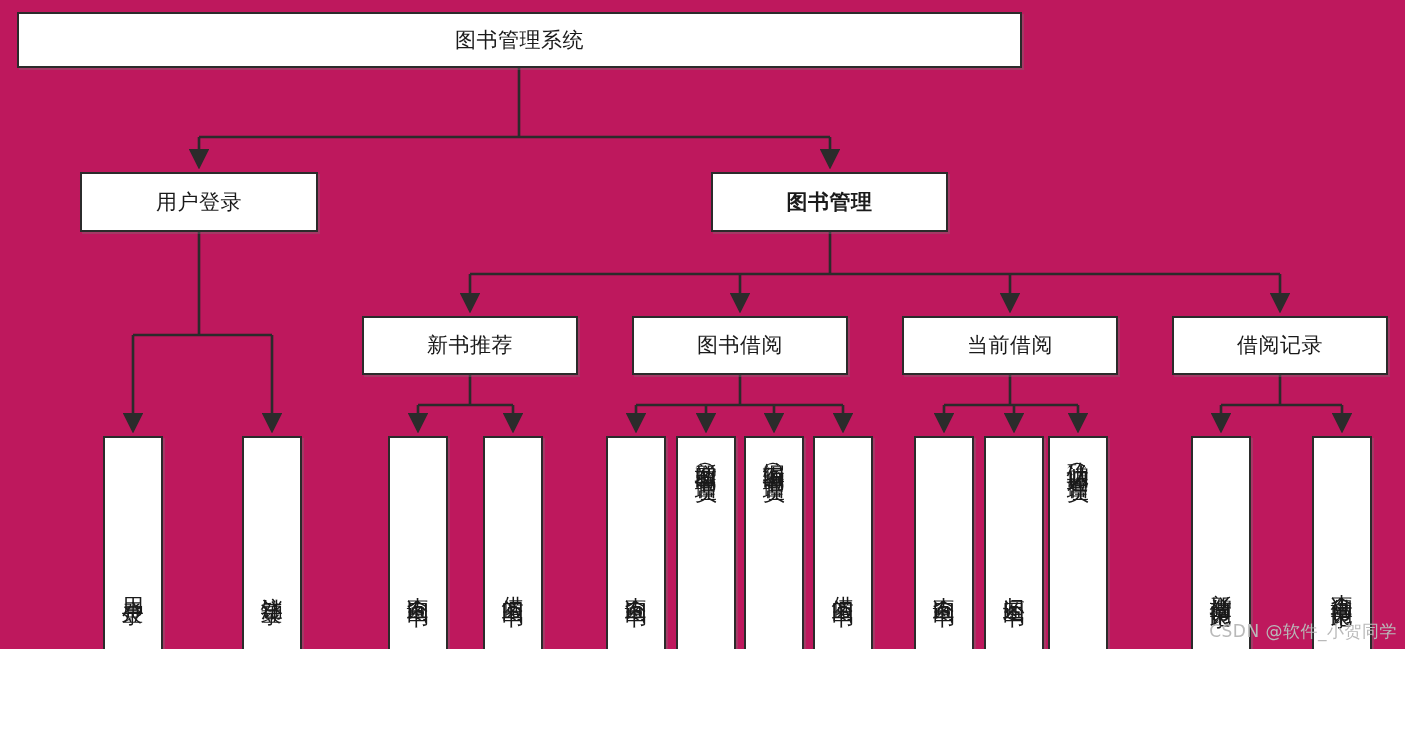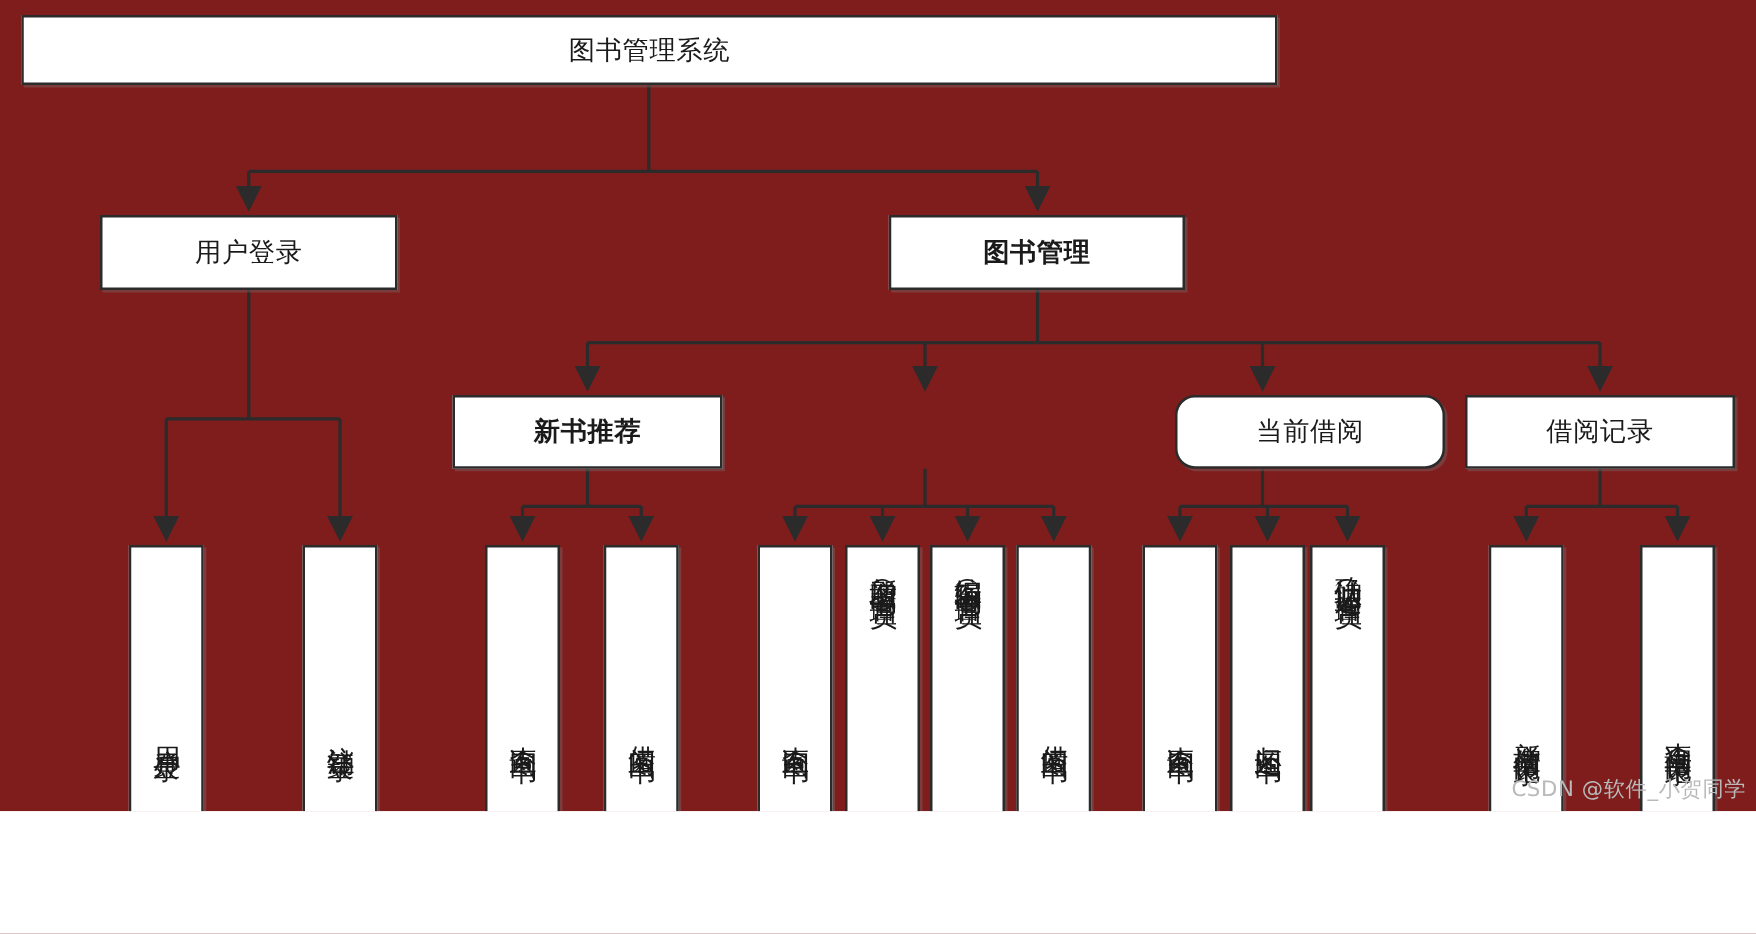--- a/index.html
+++ b/index.html
@@ -4,21 +4,21 @@
 <style>
   html, body {
     margin: 0;
     padding: 0;
     background: #ffffff;
   }
   #canvas {
     position: relative;
     width: 1405px;
     height: 649px;
-    background: #7f1d1d;
+    background: #be185d;
     font-family: "DejaVu Sans", "Liberation Sans", sans-serif;
     overflow: hidden;
   }
   #edges {
     position: absolute;
     left: 0;
     top: 0;
     width: 1405px;
     height: 747px;
     pointer-events: none;
@@ -127,24 +127,27 @@
     <span class="lbl">图书管理系统</span>
   </div>
 
   <div class="node" style="left:80px; top:172px; width:238px; height:60px;">
     <span class="lbl">用户登录</span>
   </div>
   <div class="node" style="left:711px; top:172px; width:237px; height:60px;font-weight:bold;">
     <span class="lbl">图书管理</span>
   </div>
 
-  <div class="node" style="left:362px; top:316px; width:216px; height:59px;font-weight:bold;">
+  <div class="node" style="left:362px; top:316px; width:216px; height:59px;">
     <span class="lbl">新书推荐</span>
   </div>
-  <div class="node" style="left:940px; top:316px; width:216px; height:59px;border-radius:16px;">
+  <div class="node" style="left:632px; top:316px; width:216px; height:59px;">
+    <span class="lbl">图书借阅</span>
+  </div>
+  <div class="node" style="left:902px; top:316px; width:216px; height:59px;">
     <span class="lbl">当前借阅</span>
   </div>
   <div class="node" style="left:1172px; top:316px; width:216px; height:59px;">
     <span class="lbl">借阅记录</span>
   </div>
 
   <div class="node vert mid" style="left:103px; top:436px; width:60px; height:298px;">
     <span class="lbl">用户登录</span>
   </div>
   <div class="node vert mid" style="left:242px; top:436px; width:60px; height:298px;">

